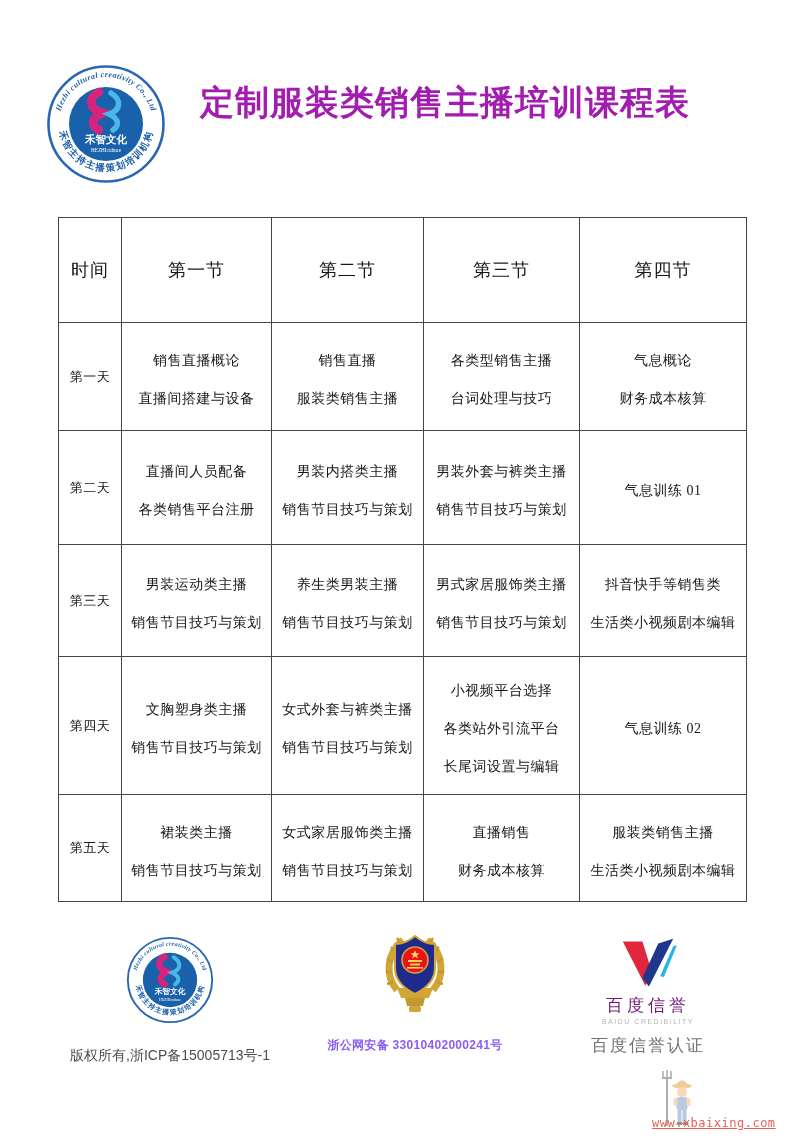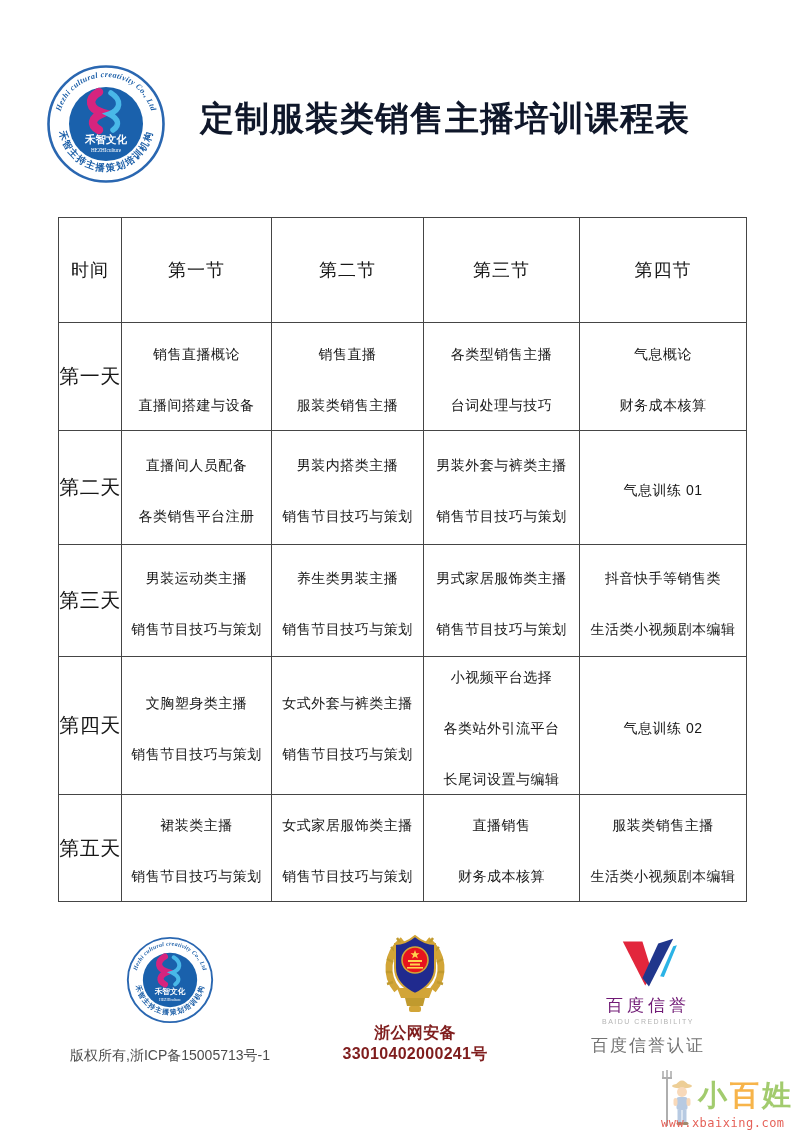--- a/index.html
+++ b/index.html
@@ -8,76 +8,75 @@
     width:800px; height:1142px; position:relative; overflow:hidden;
     font-family:"Liberation Serif", serif; color:#1c1c1c;
   }
 
   
   .header-logo { position:absolute; left:46px; top:64px; width:120px; height:120px; }
   .logo-svg { width:100%; height:100%; display:block; }
 
   .title-block { position:absolute; left:95px; top:80px; width:700px; text-align:center; }
   .main-title {
-    font-size:34px; font-weight:bold; letter-spacing:1px; color:#0f172a;
+    font-size:34px; font-weight:bold; letter-spacing:1px; color:#a21caf;
     font-family:"Liberation Serif", serif;
-    margin-top:16px;
   }
   .subtitle { margin-top:12px; font-size:15px; color:#1f1f1f; letter-spacing:0.2px; }
 
   
   table.course {
     position:absolute; left:58px; top:217px;
     border-collapse:collapse; table-layout:fixed;
-    font-family:Liberation Sans, sans-serif;
+    font-family:Liberation Serif, serif;
   }
   table.course th, table.course td {
     border:1px solid #454545; text-align:center; vertical-align:middle;
     font-weight:normal; color:#171717; background:#ffffff;
   }
   table.course th { font-size:18px; letter-spacing:1px; }
-  td.day { font-size:20px; letter-spacing:0.5px; }
+  td.day { font-size:13px; letter-spacing:0.5px; }
   td.course-cell { font-size:14px; padding:0 2px; }
   .cell-lines {
     display:flex; flex-direction:column; justify-content:center;
-    gap:36px; padding-top:6px; min-height:100%;
+    gap:23px; padding-top:6px; min-height:100%;
   }
   .cell-lines .line { line-height:15px; letter-spacing:0.5px; }
 
   
   .footer-left  { position:absolute; left:60px;  top:936px; width:220px; text-align:center; }
   .logo-small   { width:88px; height:88px; margin:0 auto; display:block; }
   .copyright {
     margin-top:23px; font-size:14px; color:#4d4d4d;
     font-family:"Liberation Sans", sans-serif;
   }
 
   .footer-center { position:absolute; left:308px; top:930px; width:214px; text-align:center; }
   .badge { width:64px; height:86px; margin:0 auto; display:block; }
   .police-text {
-    margin-top:7px; font-size:16px; font-weight:bold; color:#7f1d1d;
+    margin-top:21px; font-size:12px; font-weight:bold; color:#8b5cf6;
     font-family:"Liberation Sans", sans-serif; letter-spacing:0.3px;
   }
 
   .footer-right { position:absolute; left:556px; top:936px; width:184px; text-align:center;
                   font-family:"Liberation Sans", sans-serif; }
   .baidu-v { width:60px; height:56px; margin:0 auto; display:block; }
   .baidu-cn { font-size:17px; color:#701a75; letter-spacing:4px; margin-top:2px; }
   .baidu-en { font-size:7px;  color:#b4b4b4; letter-spacing:1.5px; margin-top:1px; }
   .baidu-caption { margin-top:9px; font-size:17px; color:#737373; letter-spacing:2px; }
 
   
   .watermark { position:absolute; left:646px; top:1060px; width:154px; height:78px; opacity:0.8; }
   .wm-figure { position:absolute; left:14px; top:10px; width:36px; height:60px; }
   .wm-chars  { position:absolute; left:52px; top:16px; white-space:nowrap;
                font-family:"Liberation Sans", sans-serif; font-weight:bold; font-size:29px; }
   .wm-chars span { display:inline-block; margin-right:3px; }
-  .wm-url    { position:absolute; left:15px; top:56px; white-space:nowrap;
+  .wm-url    { position:absolute; left:6px; top:56px; white-space:nowrap;
                font-family:"DejaVu Sans Mono", monospace; font-size:12px;
-               color:#df392e; letter-spacing:0.5px; }
+               color:#df392e; letter-spacing:0.5px;text-decoration:underline; }
 </style>
 </head>
 <body>
 
 <div class="header-logo">
   <svg class="logo-svg" viewBox="0 0 120 120" xmlns="http://www.w3.org/2000/svg">
     <defs>
       <path id="arcTopA" d="M 13,60 A 47,47 0 0 1 107,60"></path>
       <path id="arcBotA" d="M 13,60 A 47,47 0 0 0 107,60"></path>
     </defs>
@@ -326,15 +325,14 @@
 
     <rect x="16.5" y="27" width="11" height="13" rx="2.5" fill="#a6bddc"></rect>
     <rect x="13.5" y="28" width="4" height="8" rx="2" fill="#f7d0a9"></rect>
     <rect x="26.5" y="28" width="4" height="8" rx="2" fill="#f7d0a9"></rect>
 
     <rect x="17.5" y="40" width="4" height="12" fill="#a6bddc"></rect>
     <rect x="22.5" y="40" width="4" height="12" fill="#a6bddc"></rect>
     <rect x="16.5" y="52" width="6" height="3" rx="1.5" fill="#8a6d4b"></rect>
     <rect x="22.5" y="52" width="6" height="3" rx="1.5" fill="#8a6d4b"></rect>
   </svg>
-  <div class="wm-chars"><span style="color: rgb(140, 191, 74);">小</span><span style="color: rgb(246, 162, 29);">百</span><span style="color: rgb(140, 191, 74);">姓</span></div>
   <div class="wm-url">www.xbaixing.com</div>
 </div>
 
 </body></html>

